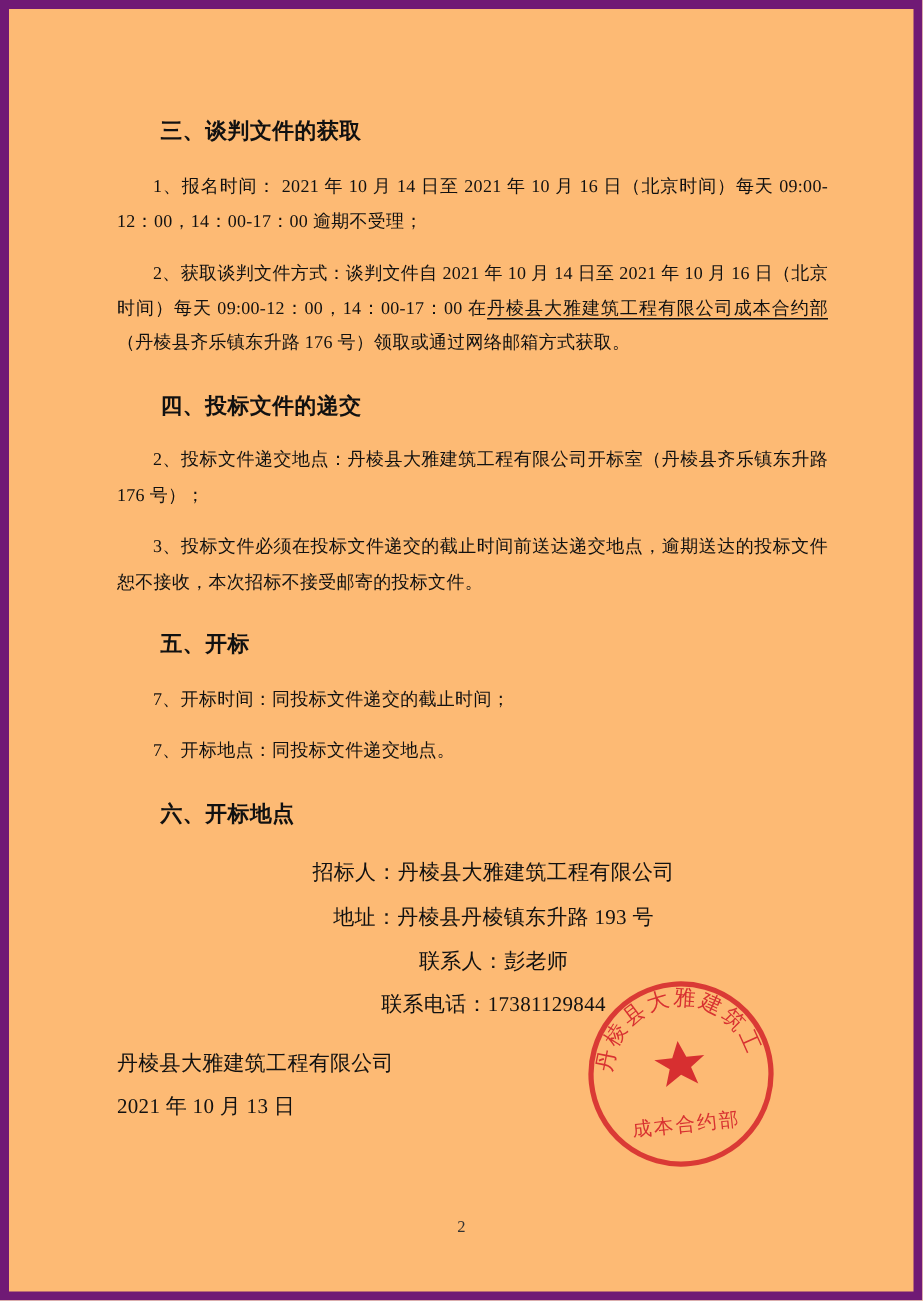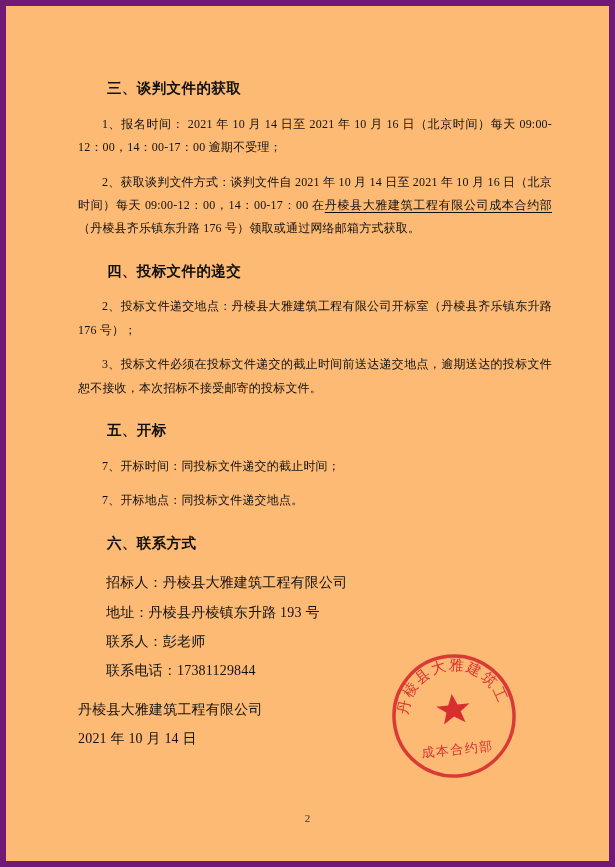--- a/index.html
+++ b/index.html
@@ -51,20 +51,21 @@
   }
   .contact-block {
     margin-top: 14px;
   }
   .contact-line {
     font-size: 14px;
     line-height: 2.1;
     text-indent: 2em;
     letter-spacing: 0.2px;
     margin: 0;
+    text-align: center;
   }
   .sign-block {
     margin-top: 10px;
     padding-right: 12px;
   }
   .sign-line {
     font-size: 14px;
     line-height: 2.05;
     letter-spacing: 0.2px;
     margin: 0;
@@ -99,31 +100,31 @@
     <p class="para">2、获取谈判文件方式：谈判文件自 2021 年 10 月 14 日至 2021 年 10 月 16 日（北京时间）每天 09:00-12：00，14：00-17：00 在<span class="u">丹棱县大雅建筑工程有限公司成本合约部</span>（丹棱县齐乐镇东升路 176 号）领取或通过网络邮箱方式获取。</p>
 
     <h2 class="heading gap-top">四、投标文件的递交</h2>
     <p class="para">2、投标文件递交地点：丹棱县大雅建筑工程有限公司开标室（丹棱县齐乐镇东升路 176 号）；</p>
     <p class="para">3、投标文件必须在投标文件递交的截止时间前送达递交地点，逾期送达的投标文件恕不接收，本次招标不接受邮寄的投标文件。</p>
 
     <h2 class="heading gap-top">五、开标</h2>
     <p class="para">7、开标时间：同投标文件递交的截止时间；</p>
     <p class="para">7、开标地点：同投标文件递交地点。</p>
 
-    <h2 class="heading gap-top">六、联系方式</h2>
+    <h2 class="heading gap-top">六、开标地点</h2>
     <div class="contact-block">
       <p class="contact-line">招标人：丹棱县大雅建筑工程有限公司</p>
       <p class="contact-line">地址：丹棱县丹棱镇东升路 193 号</p>
       <p class="contact-line">联系人：彭老师</p>
       <p class="contact-line">联系电话：17381129844</p>
     </div>
 
     <div class="sign-block">
       <p class="sign-line">丹棱县大雅建筑工程有限公司</p>
-      <p class="sign-line">2021 年 10 月 14 日</p>
+      <p class="sign-line">2021 年 10 月 13 日</p>
     </div>
 
   </div>
 
   <svg class="stamp" viewBox="0 0 132 132">
     <g transform="rotate(-6 66 66)">
       <circle cx="66" cy="66" r="60" fill="none" stroke="#d4232a" stroke-width="3.5" opacity="0.85"></circle>
       <path id="stampArc" d="M 66,66 m -46,0 a 46,46 0 1,1 92,0" fill="none" stroke="none"></path>
       <text font-size="14.5" fill="#d4232a" font-family="'Liberation Serif', serif" opacity="0.9" letter-spacing="2">
         <textPath href="#stampArc" startOffset="4%">丹棱县大雅建筑工程有限公</textPath>

